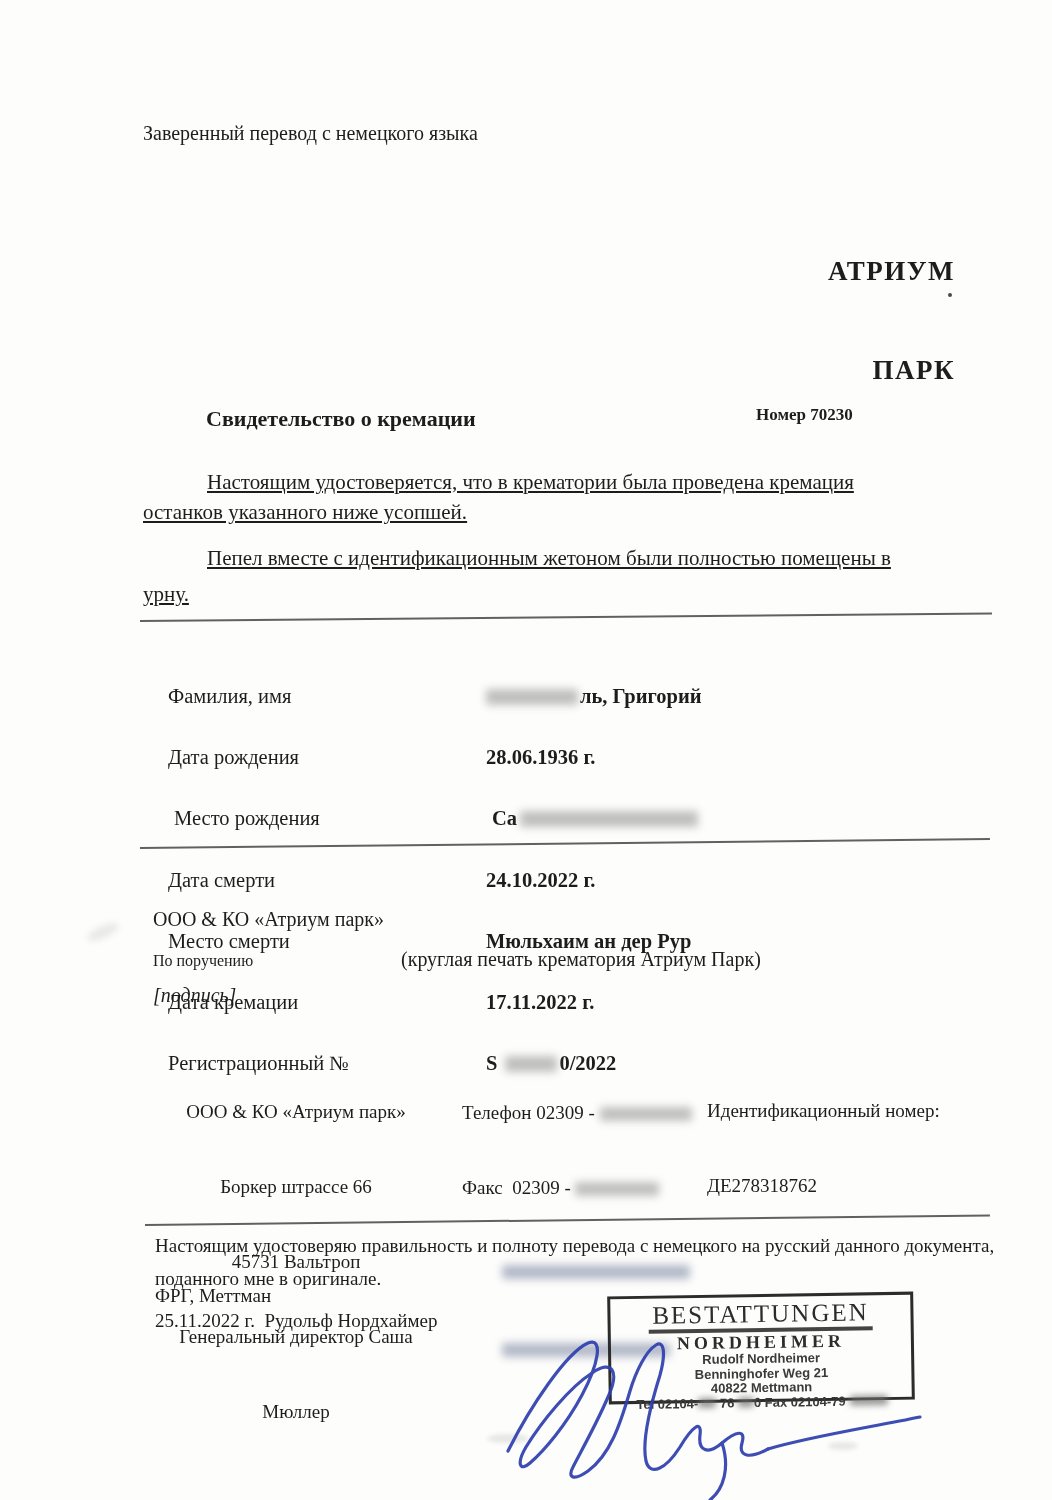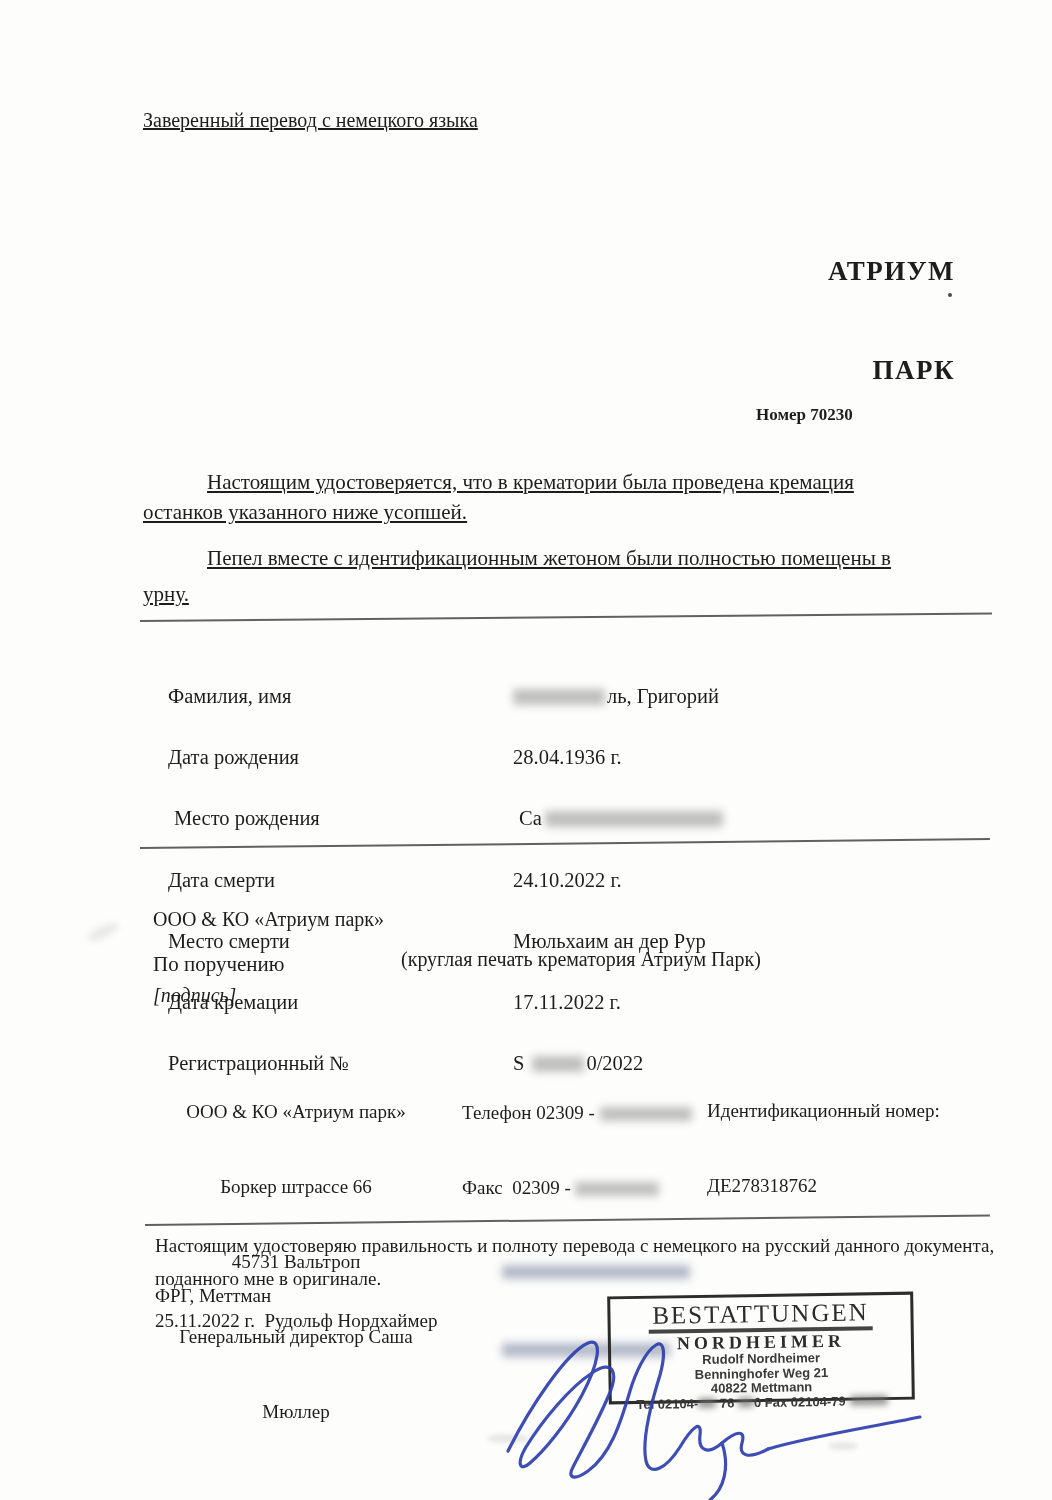--- a/index.html
+++ b/index.html
@@ -3,21 +3,21 @@
 <meta charset="utf-8">
 <style>
   html,body { margin:0; padding:0; background:#e8e8e8; }
   .page {
     position:relative; width:1052px; height:1500px; margin:0 auto;
     background:#fdfdfc; overflow:hidden;
     font-family:"Liberation Serif", serif; color:#1d1d1d;
   }
   .abs { position:absolute; white-space:pre; }
   
-  .trans-note { left:143px; top:109px; font-size:20px;text-decoration:underline; }
+  .trans-note { left:143px; top:122px; font-size:20px; }
   .brand { right:97px; top:189px; text-align:right; font-weight:bold; font-size:27px; letter-spacing:1.5px; line-height:33px;margin-left:26px; }
   .ink-dot { left:948px; top:293px; width:4px; height:4px; border-radius:50%; background:#4a4a4a; }
   .scan-smudge { left:86px; top:926px; width:34px; height:12px; background:#aeaeae; opacity:.25; filter:blur(3px); transform:rotate(-25deg); border-radius:50%; }
   
   .doc-title  { left:206px; top:406px; font-size:22px; font-weight:bold; }
   .doc-number { left:756px; top:405px; font-size:17px; font-weight:bold; }
   
   .bodyline { font-size:21px;text-decoration:underline; }
   .p1l1 { left:207px; top:470px; }
   .p1l2 { left:143px; top:500px; }
@@ -26,26 +26,26 @@
   
   .rule { position:absolute; height:2px; background:#616161; transform-origin:left center; }
   .rule1 { left:140px; top:620px; width:852px; transform:rotate(-0.5deg); }
   .rule2 { left:140px; top:847px; width:850px; transform:rotate(-0.6deg); }
   .rule3 { left:145px; top:1224px; width:845px; transform:rotate(-0.65deg); }
   
   .fields { left:168px; top:649px; }
   .frow { display:flex; height:25.2px; font-size:20.5px; align-items:baseline; }
   .flabel { width:318px; flex:none; white-space:pre; }
   .flabel.ind { padding-left:6px; }
-  .fvalue { font-weight:normal; white-space:pre;margin-left:27px; }
+  .fvalue { font-weight:bold; white-space:pre; }
   .redact { display:inline-block; height:16px; background:#939393; filter:blur(4px); opacity:.58; border-radius:2px; vertical-align:-2px; }
   .redact.blue { background:#7e88a2; }
   
   .company-line { left:153px; top:908px; font-size:20px; }
-  .on-behalf    { left:153px; top:952px; font-size:21px; }
+  .on-behalf    { left:153px; top:952px; font-size:16px; }
   .seal-note    { left:401px; top:948px; font-size:20px; }
   .sig-note     { left:153px; top:984px; font-size:20px; font-style:italic; }
   
   .addr { left:150px; top:1049px; width:292px; text-align:center; font-size:19px; line-height:25px; }
   .contact { left:462px; top:1050px; font-size:19px; line-height:25px; }
   .contact .line { height:25px; white-space:pre; }
   .idblock { left:707px; top:1048px; font-size:19px; line-height:25px; }
   
   .cert { font-size:19px; }
   .c1 { left:155px; top:1235px; }
@@ -74,37 +74,38 @@
 <div class="page">
 
   <div class="abs trans-note">Заверенный перевод с немецкого языка</div>
   <div class="abs brand">
     <div>АТРИУМ</div>
     <div>ПАРК</div>
   </div>
   <div class="abs ink-dot"></div>
   <div class="abs scan-smudge"></div>
 
+  <div class="abs doc-title">Свидетельство о кремации</div>
   <div class="abs doc-number">Номер 70230</div>
 
   <div class="abs bodyline p1l1">Настоящим удостоверяется, что в крематории была проведена кремация</div>
   <div class="abs bodyline p1l2">останков указанного ниже усопшей.</div>
   <div class="abs bodyline p2l1">Пепел вместе с идентификационным жетоном были полностью помещены в</div>
   <div class="abs bodyline p2l2">урну.</div>
 
   <div class="rule rule1"></div>
 
   <div class="abs fields">
     <div class="frow">
       <span class="flabel">Фамилия, имя</span>
       <span class="fvalue"><span class="redact" style="width:92px; margin-right:2px;"></span><span>ль, Григорий</span></span>
     </div>
     <div class="frow">
       <span class="flabel">Дата рождения</span>
-      <span class="fvalue">28.04.1936 г.</span>
+      <span class="fvalue">28.06.1936 г.</span>
     </div>
     <div class="frow">
       <span class="flabel ind">Место рождения</span>
       <span class="fvalue"><span>Са</span><span class="redact" style="width:178px; margin-left:3px;"></span></span>
     </div>
     <div class="frow">
       <span class="flabel">Дата смерти</span>
       <span class="fvalue">24.10.2022 г.</span>
     </div>
     <div class="frow">

